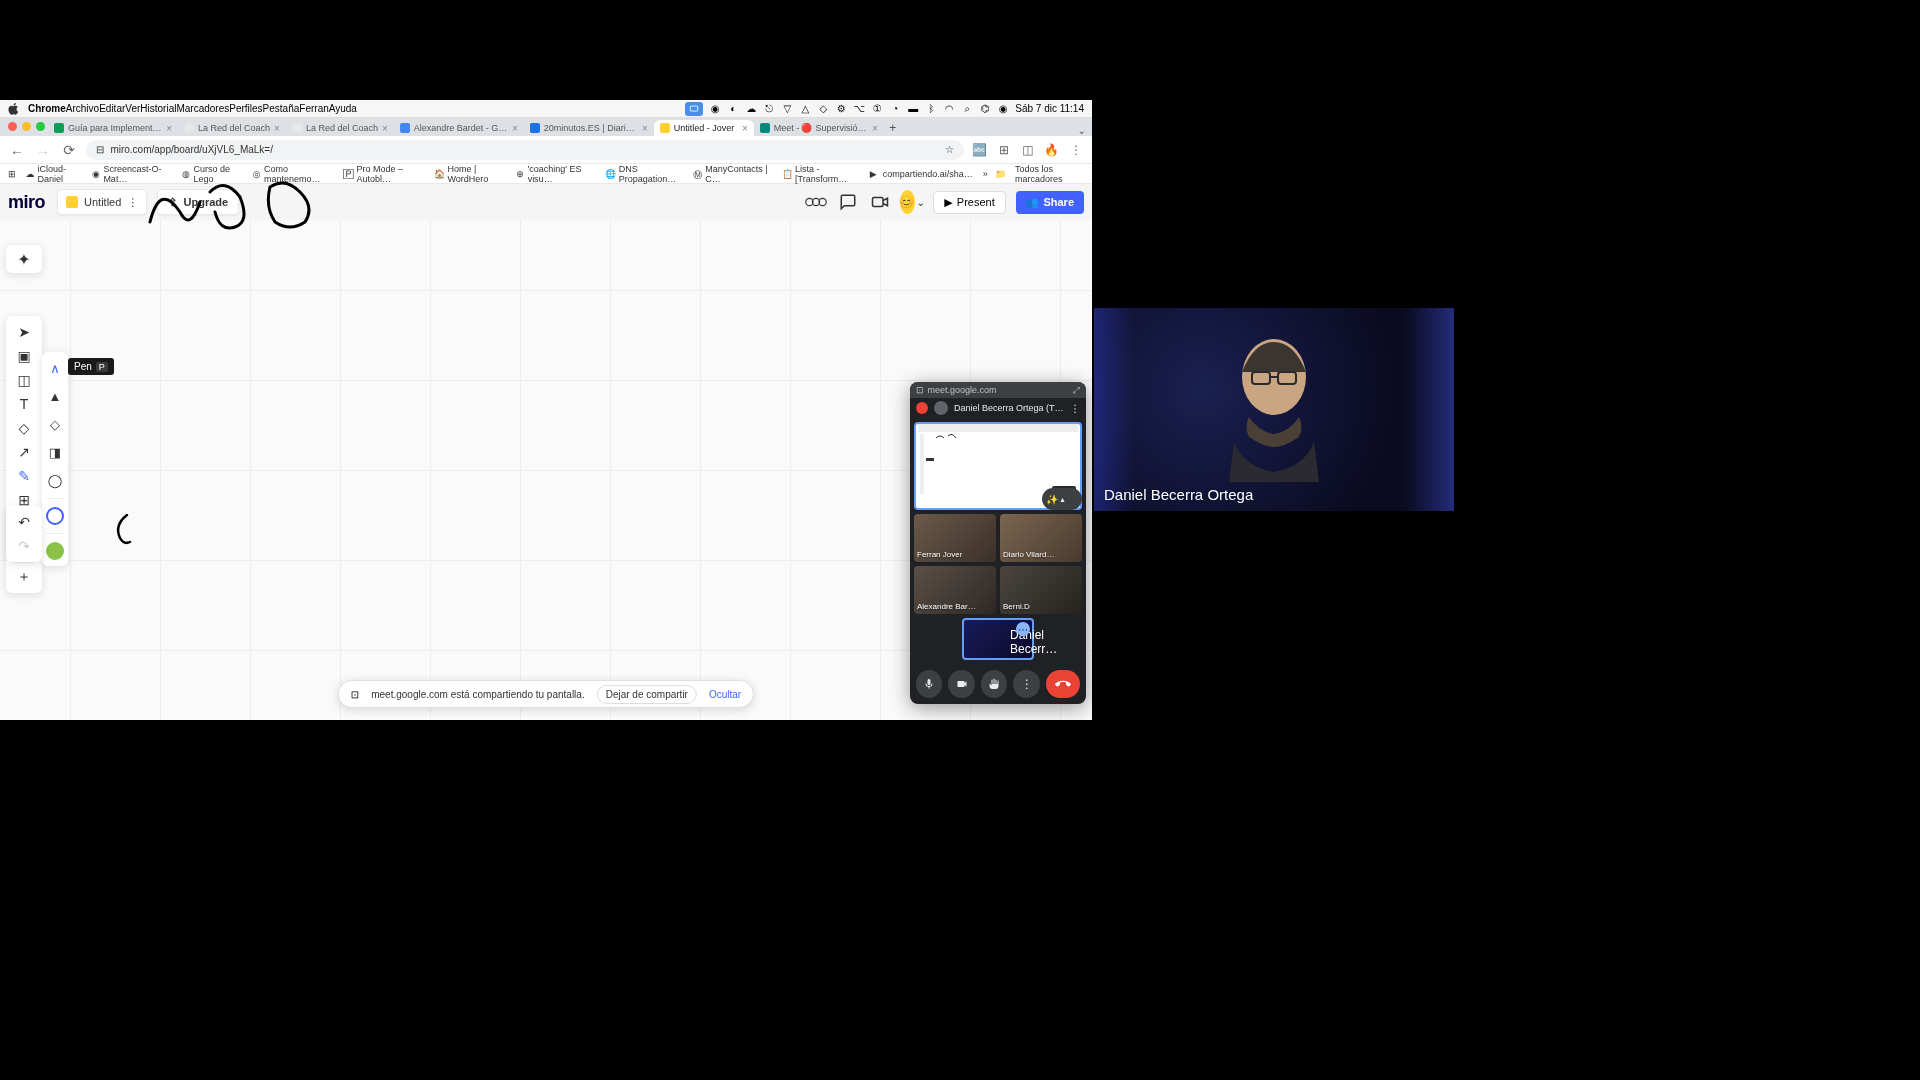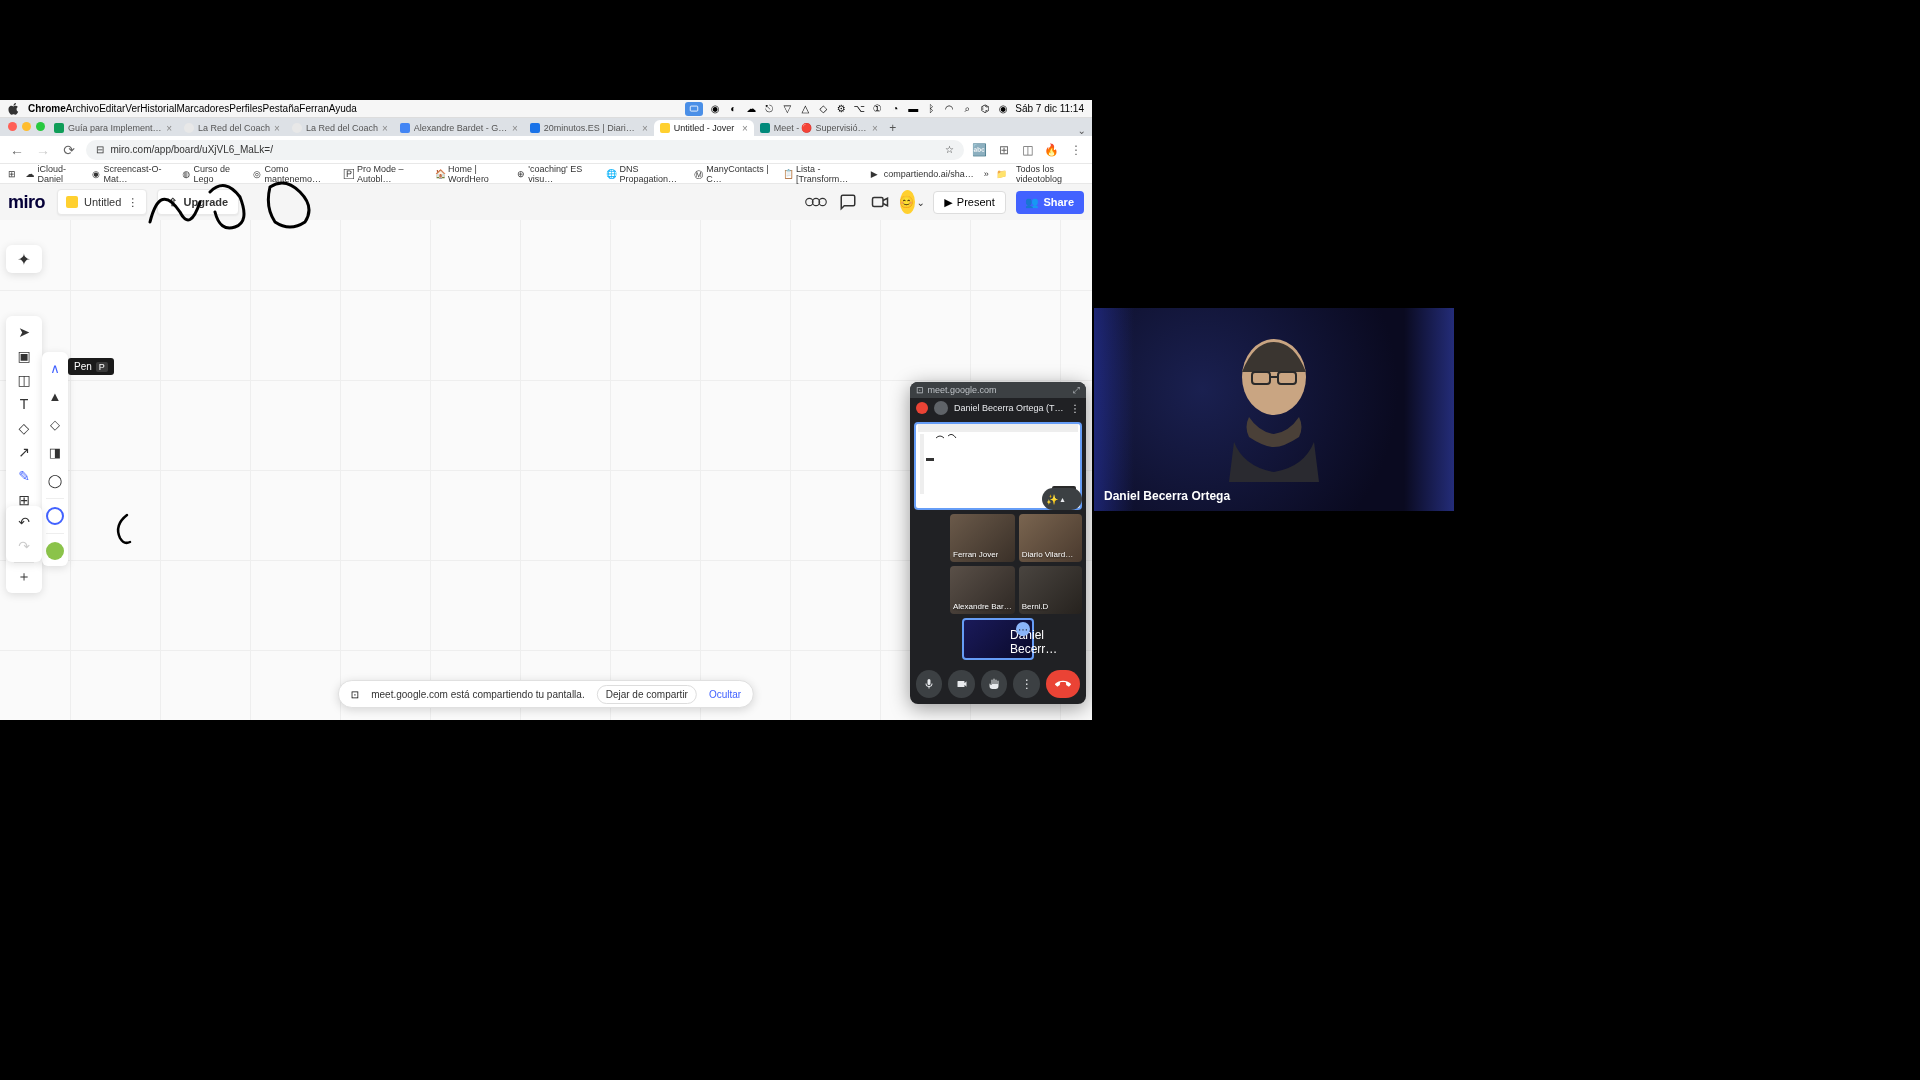--- a/index.html
+++ b/index.html
@@ -89,34 +89,34 @@
   .meet-pip { position: absolute; top: 282px; right: 6px; transform: translateY(0); width: 176px; background: #202124; border-radius: 8px; box-shadow: 0 4px 20px rgba(0,0,0,0.4); overflow: hidden; font-size: 10px; color: #e8eaed; }
   .meet-url { height: 16px; background: #3c4043; display: flex; align-items: center; padding: 0 6px; gap: 4px; font-size: 9px; color: #bdc1c6; }
   .meet-url .expand { margin-left: auto; }
   .meet-header { height: 20px; display: flex; align-items: center; padding: 0 6px; gap: 6px; }
   .rec-dot { width: 12px; height: 12px; border-radius: 50%; background: #ea4335; }
   .meet-avatar { width: 14px; height: 14px; border-radius: 50%; background: #5f6368; }
   .meet-name { font-size: 9px; overflow: hidden; text-overflow: ellipsis; white-space: nowrap; flex: 1; }
   .meet-main { margin: 4px; height: 88px; background: #fff; border-radius: 4px; position: relative; border: 2px solid #669df6; }
   .meet-thumb-preview { position: absolute; right: 4px; bottom: 4px; width: 24px; height: 18px; background: #2a2a2a; border-radius: 2px; }
   .meet-fx { position: absolute; right: -2px; bottom: -2px; width: 40px; height: 22px; background: #3c4043; border-radius: 11px; display: flex; align-items: center; gap: 2px; padding: 0 4px; }
-  .meet-grid { display: grid; grid-template-columns: 1fr 1fr; gap: 4px; padding: 0 4px; margin-left: 36px; }
+  .meet-grid { display: grid; grid-template-columns: 1fr 1fr; gap: 4px; padding: 0 4px; }
   .p-tile { height: 48px; background: #3c4043; border-radius: 4px; position: relative; display: flex; align-items: flex-end; padding: 3px; }
   .p-tile .pname { font-size: 8px; color: #fff; text-shadow: 0 1px 2px rgba(0,0,0,0.6); overflow: hidden; white-space: nowrap; text-overflow: ellipsis; }
   .self-row { display: flex; justify-content: center; padding: 4px; }
   .self-tile { width: 72px; height: 42px; background: #1a1a1a; border-radius: 4px; border: 2px solid #669df6; position: relative; display: flex; align-items: flex-end; padding: 2px; }
   .self-tile .pname { font-size: 12px; color: #fff; margin-left: 44px; }
   .self-more { position: absolute; top: 2px; right: 2px; width: 14px; height: 14px; border-radius: 50%; background: #8ab4f8; color: #202124; display: flex; align-items: center; justify-content: center; font-size: 10px; }
   .meet-controls { display: flex; justify-content: center; gap: 6px; padding: 6px; }
   .mc-btn { width: 28px; height: 28px; border-radius: 50%; background: #3c4043; display: flex; align-items: center; justify-content: center; color: #e8eaed; font-size: 12px; }
   .mc-btn.end { background: #ea4335; border-radius: 14px; width: 36px; color: #fff; }
   
   
   .video-panel { position: absolute; top: 308px; left: 1094px; width: 360px; height: 203px; background: #0a1030; }
-  .video-panel .name-overlay { position: absolute; bottom: 8px; left: 10px; color: #fff; font-size: 12px; font-weight: bold; }
+  .video-panel .name-overlay { position: absolute; bottom: 8px; left: 10px; color: #fff; font-size: 15px; }
   .vbg { position: absolute; inset: 0; background: radial-gradient(circle at 30% 40%, #1a2050 0%, #0a0a20 70%); }
   .vperson { position: absolute; left: 50%; top: 50%; transform: translate(-50%,-55%); width: 140px; height: 160px; }
 </style>
 </head>
 <body>
 
 <div class="desktop">
 
   <div class="mac-menu">
     <svg class="apple-icon" viewBox="0 0 24 24">
@@ -268,21 +268,21 @@
         <span class="bicon">📋</span>
         <span>Lista - [Transform…</span>
       </div>
     <div class="bm">
         <span class="bicon">▶</span>
         <span>compartiendo.ai/sha…</span>
       </div>
     <div class="bm-right">
       <span>»</span>
       <span>📁</span>
-      <span>Todos los videotoblog</span>
+      <span>Todos los marcadores</span>
     </div>
   </div>
 
   <div class="miro-top">
     <div class="miro-logo">miro</div>
     <div class="board-pill">
       <div class="byicon"></div>
       <span>Untitled</span>
       <span>⋮</span>
     </div>

